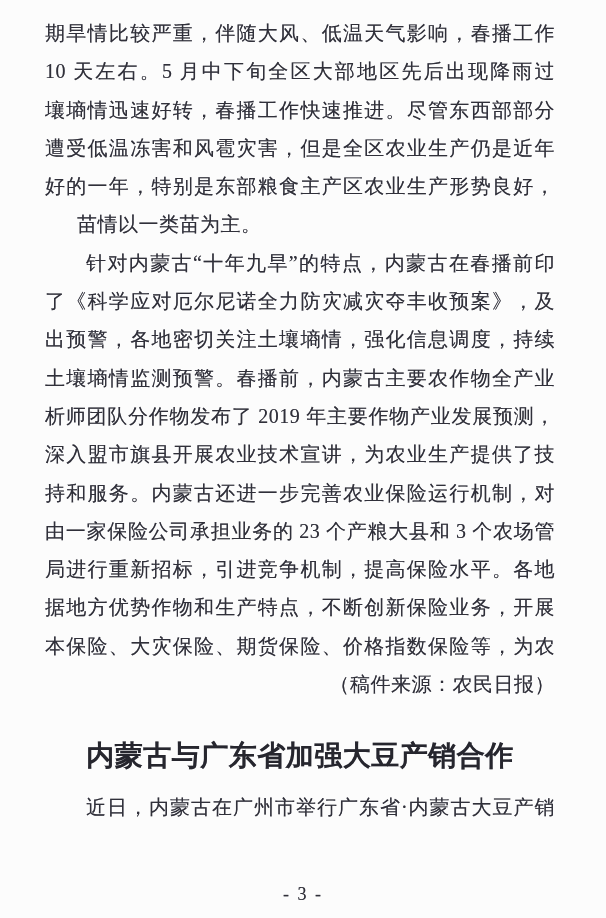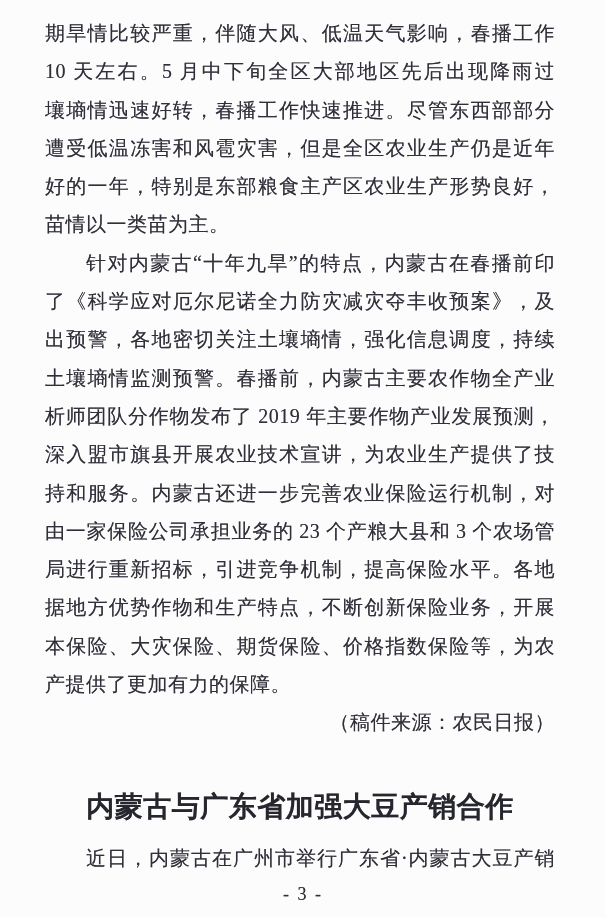--- a/index.html
+++ b/index.html
@@ -26,30 +26,31 @@
     line-height: 38.3px;
     height: 38.3px;
     overflow: hidden;
     text-align: justify;
     text-align-last: justify;
     letter-spacing: 0.5px;
   }
   .line.end {
     text-align: left;
     text-align-last: left;
+    margin-left: 32px;
   }
   .line.indent {
     text-indent: 41px;
   }
   .line.source {
     text-align: left;
     text-align-last: right;
   }
   .article-title {
-    margin: 42px 0 9px 0;
+    margin: 30px 0 9px 0;
     height: 46px;
     line-height: 46px;
     font-size: 28px;
     font-weight: bold;
     text-align: center;
     letter-spacing: 0.5px;
     color: #26262e;
   }
   .page-number {
     position: absolute;
@@ -77,21 +78,20 @@
     <div class="line">了《科学应对厄尔尼诺全力防灾减灾夺丰收预案》，及时发</div>
     <div class="line">出预警，各地密切关注土壤墒情，强化信息调度，持续做好</div>
     <div class="line">土壤墒情监测预警。春播前，内蒙古主要农作物全产业链分</div>
     <div class="line">析师团队分作物发布了 2019 年主要作物产业发展预测，并</div>
     <div class="line">深入盟市旗县开展农业技术宣讲，为农业生产提供了技术支</div>
     <div class="line">持和服务。内蒙古还进一步完善农业保险运行机制，对原来</div>
     <div class="line">由一家保险公司承担业务的 23 个产粮大县和 3 个农场管理</div>
     <div class="line">局进行重新招标，引进竞争机制，提高保险水平。各地也根</div>
     <div class="line">据地方优势作物和生产特点，不断创新保险业务，开展全成</div>
     <div class="line">本保险、大灾保险、期货保险、价格指数保险等，为农业生</div>
-    <div class="line end">产提供了更加有力的保障。</div>
 
     <div class="line source">（稿件来源：农民日报）</div>
 
     <div class="article-title">内蒙古与广东省加强大豆产销合作</div>
 
     <div class="line indent">近日，内蒙古在广州市举行广东省·内蒙古大豆产销对</div>
 
   </div>
 
   <div class="page-number">- 3 -</div>

